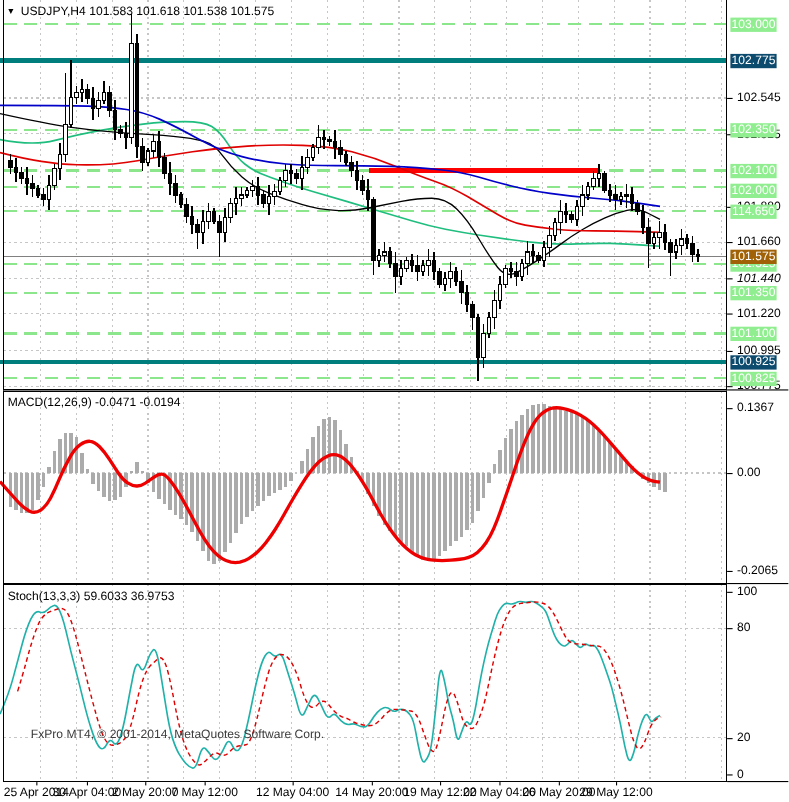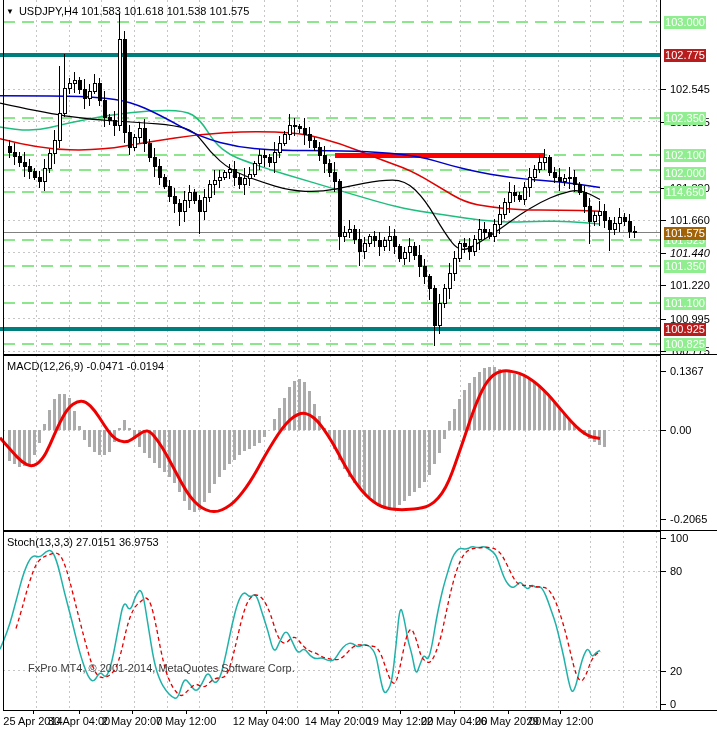--- a/index.html
+++ b/index.html
@@ -16,21 +16,21 @@
   #stoch-label{top:536px;}
   .copyright{position:absolute;left:5px;top:662px;color:#3c3c3c;padding-left:23px;}
   .scale-col{position:absolute;left:661px;top:0;width:56px;height:729px;}
   .scale-sep{position:absolute;left:0;width:56px;height:1px;background:#000;}
   .plabel{position:absolute;left:0;width:56px;height:13px;line-height:13px;}
   .plabel .tick{position:absolute;left:0;top:6px;width:5px;height:1px;background:#000;}
   .plabel .txt{position:absolute;left:9px;}
   .badge{position:absolute;left:3px;width:42px;height:13px;line-height:13px;
          text-align:center;color:#fff;}
   .badge.green{background:#90EE90;}
-  .badge.teal{background:#b91c1c;}
+  .badge.teal{background:#0c4a6e;}
   .badge.black{background:#a16207;}
   .time-axis{position:absolute;left:0;top:711px;width:717px;height:18px;}
   .tlabel{position:absolute;top:4px;transform:translateX(-50%);white-space:nowrap;}
   .ttick{position:absolute;top:0;width:1px;height:3px;background:#000;}
 </style>
 </head>
 <body>
 
 <div class="root">
   <svg id="svg-main" width="717" height="355">
@@ -532,21 +532,21 @@
         <line x1="3.5" y1="0" x2="3.5" y2="180"></line>
         <line x1="660.5" y1="0" x2="660.5" y2="180"></line>
         <line x1="3" y1="179.5" x2="661" y2="179.5"></line>
         <line x1="3" y1="0.5" x2="661" y2="0.5"></line>
       </g>
     </svg>
 
   <div class="chart-title"><span class="dd">▼</span><span>USDJPY,H4  101.583 101.618 101.538 101.575</span></div>
 
   <div class="ind-label" id="macd-label">MACD(12,26,9) -0.0471 -0.0194</div>
-  <div class="ind-label" id="stoch-label">Stoch(13,3,3) 27.0151 36.9753</div>
+  <div class="ind-label" id="stoch-label">Stoch(13,3,3) 59.6033 36.9753</div>
   <div class="copyright">FxPro MT4, © 2001-2014, MetaQuotes Software Corp.</div>
 
   <div class="scale-col" id="scale-col">
       <div class="plabel" style="top: 83.1082px;">
         <span class="tick"></span>
         <span class="txt">102.545</span>
       </div>
       <div class="plabel" style="top: 115.701px;">
         <span class="tick"></span>
         <span class="txt">102.325</span>

